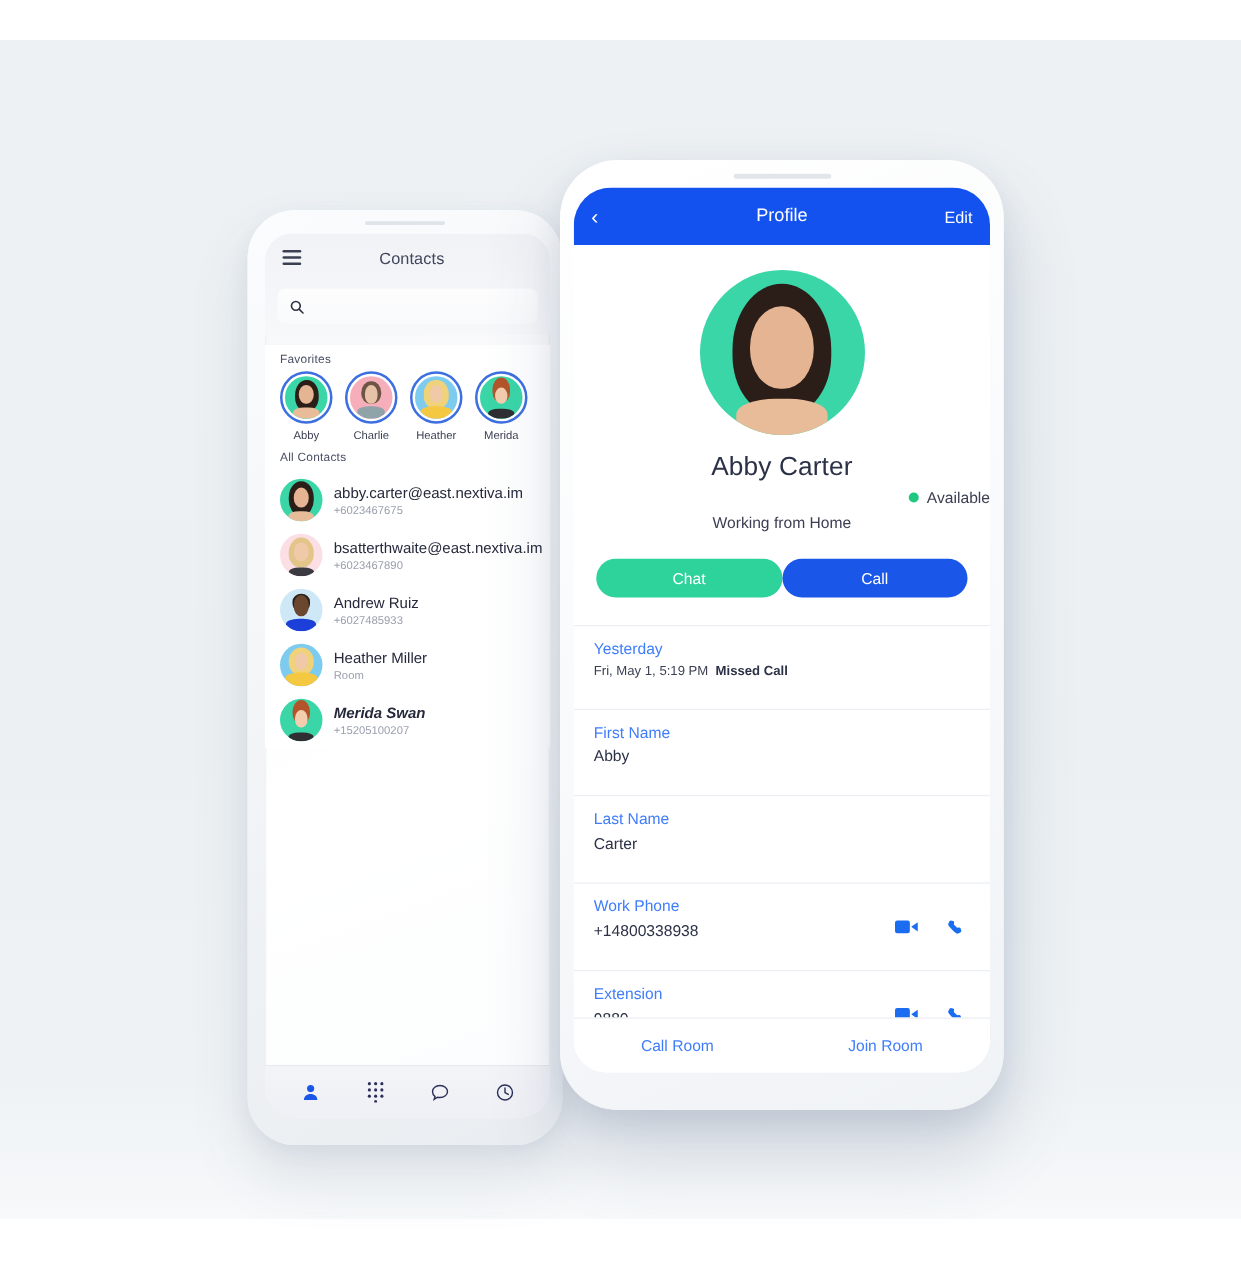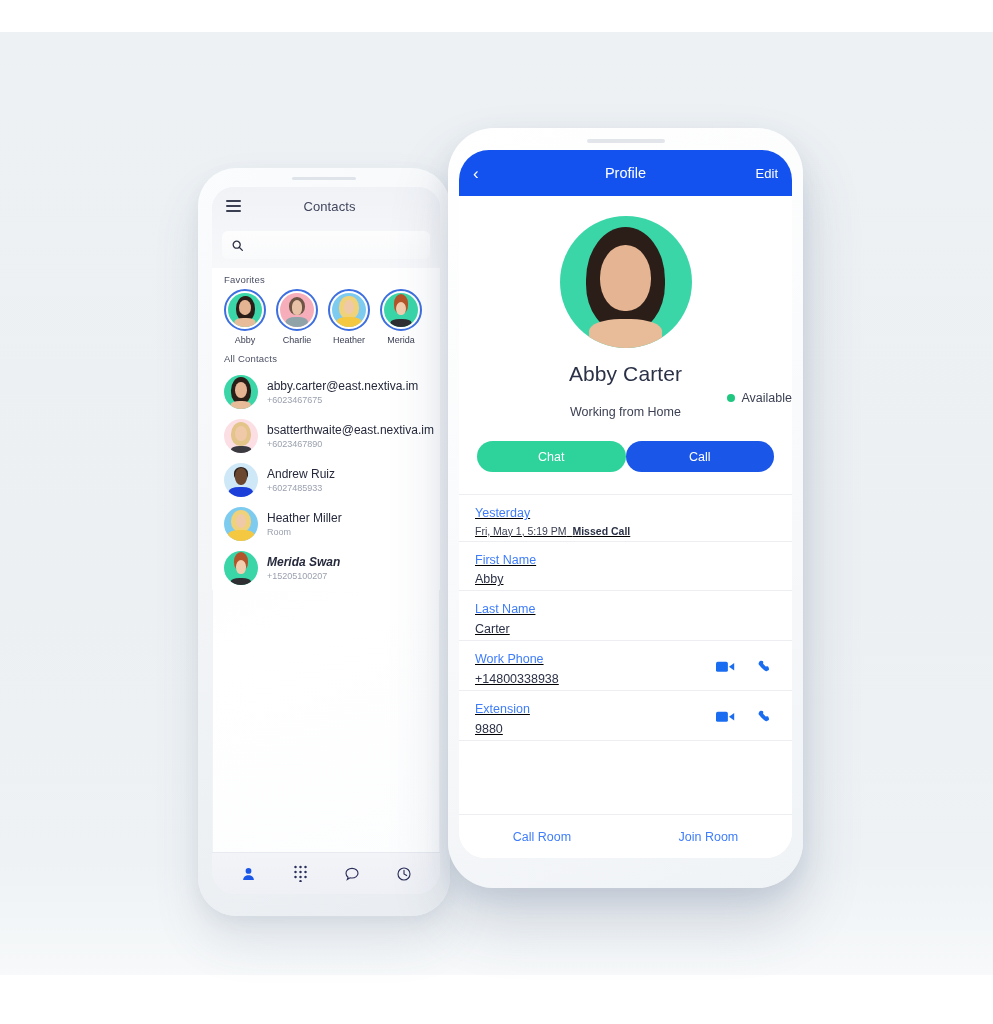--- a/index.html
+++ b/index.html
@@ -69,21 +69,21 @@
     letter-spacing: .1px; margin-right: 8px;
   }
   .l-searchwrap { padding: 6px 10px 9px 10px; background: linear-gradient(180deg,#f4f5f8,#f7f8fa); }
   .l-search {
     height: 28px; border-radius: 6px;
     background: linear-gradient(180deg,#fdfdfe,#f9fafb);
     display: flex; align-items: center; padding: 0 9px;
   }
   .l-search svg { display:block; }
 
-  .l-body { background: #fff; padding: 0 0 0 0; }
+  .l-body { background: #fff; padding: 0 0 0 0; margin-top: 8px; }
   .sec-label { font-size: 9.5px; color: #4a4f63; padding: 6px 0 4px 12px; letter-spacing: .2px; }
 
   .fav-row { display: flex; padding: 0 0 2px 12px; gap: 10px; }
   .fav { width: 42px; text-align: center; }
   .fav .ring {
     width: 42px; height: 42px; border-radius: 50%;
     border: 2px solid #3d6fe0; padding: 2px; background: #fff;
     box-sizing: border-box;
   }
   .av { width: 100%; height: 100%; border-radius: 50%; position: relative; overflow: hidden; }
@@ -115,33 +115,33 @@
   .r-edit { width: 30px; text-align: right; font-size: 13px; }
 
   .r-profile { padding: 20px 0 0 0; text-align: center; }
   .r-avatar {
     width: 132px; height: 132px; border-radius: 50%; margin: 0 auto;
     position: relative; overflow: hidden;
   }
   .r-name { font-size: 21px; color: #2b3146; margin-top: 14px; letter-spacing: .1px; }
   .r-status { font-size: 12.5px; color: #3a3f52; margin-top: 5px; display:flex; align-items:center; justify-content:flex-end; gap: 6px;}
   .dot { width: 8px; height: 8px; border-radius: 50%; background: #1fc77f; display:inline-block; }
-  .r-note { font-size: 12.5px; color: #3a3f52; margin-top: 0; }
+  .r-note { font-size: 12.5px; color: #3a3f52; margin-top: 6px; }
 
   .r-actions { display: flex; padding: 22px 18px 0 18px; }
   .btn {
     flex: 1; height: 31px; border-radius: 16px; border: none;
     color: #fff; font-size: 12.5px; cursor: pointer;
     font-family: "Liberation Sans", sans-serif;
   }
   .btn-chat { background: #2ed39b; }
   .btn-call { background: #1a56e8; }
 
   .r-sections { margin-top: 22px; }
-  .r-sec { padding: 9px 16px 1px 16px; border-bottom: 1px solid #eceef2; position: relative; text-decoration: underline; }
+  .r-sec { padding: 9px 16px 21px 16px; border-bottom: 1px solid #eceef2; position: relative; }
   .r-sec:first-child { border-top: 1px solid #eceef2; }
   .sec-key { color: #3f7dfb; font-size: 12.5px; line-height: 1.5; }
   .sec-val { color: #2b3146; font-size: 12.5px; line-height: 1.6; }
   .sec-sub { font-size: 10.5px; color: #3a3f52; line-height: 1.6; }
   .sec-sub b { color: #2b3146; }
   .sec-icons { position: absolute; right: 20px; top: 50%; transform: translateY(-30%); display: flex; gap: 22px; }
 
   .r-footer {
     position: absolute; left: 0; right: 0; bottom: 0; height: 44px;
     background: #fff; display: flex; align-items: center; justify-content: space-around;

